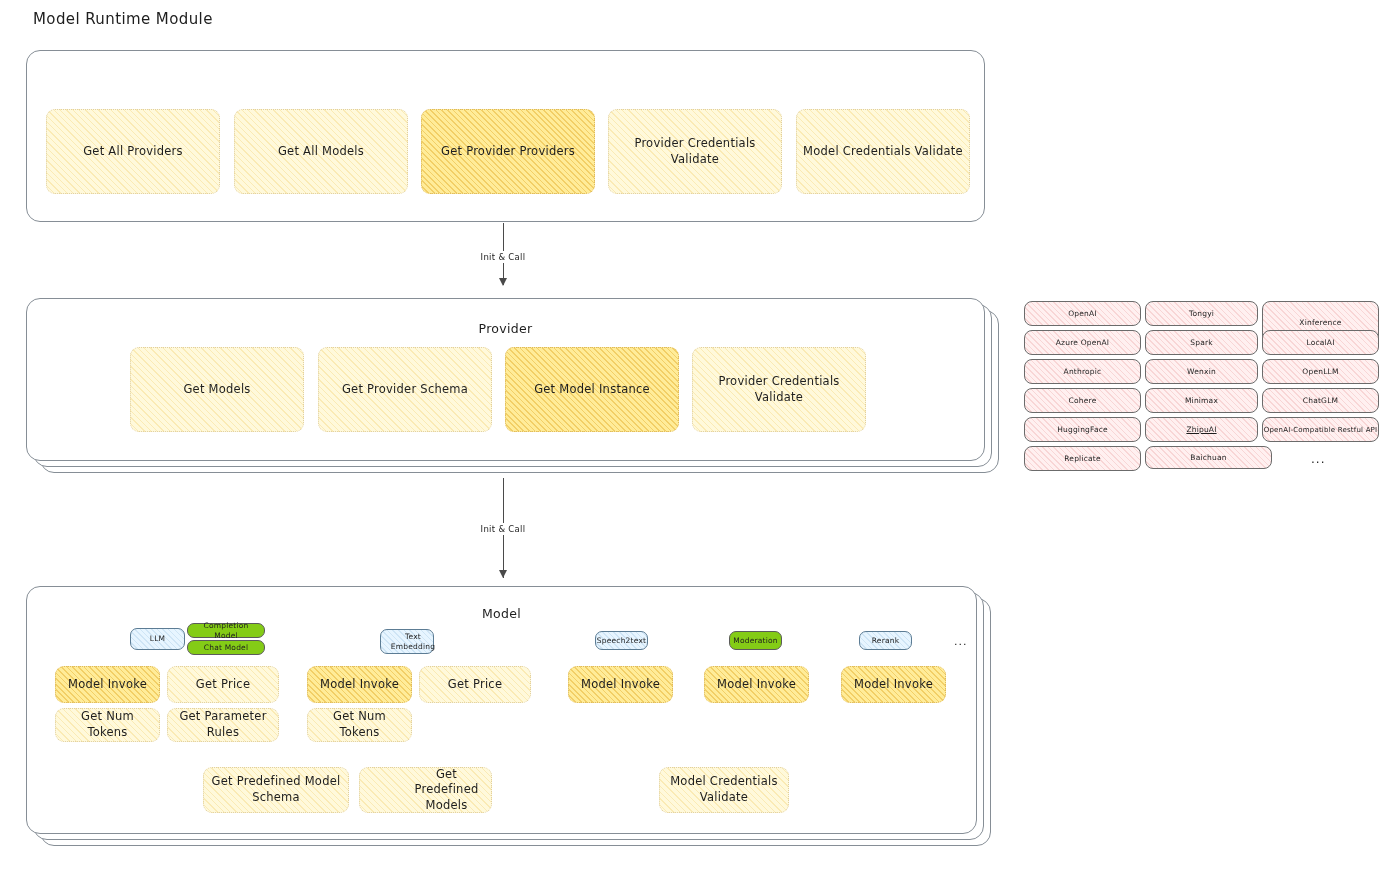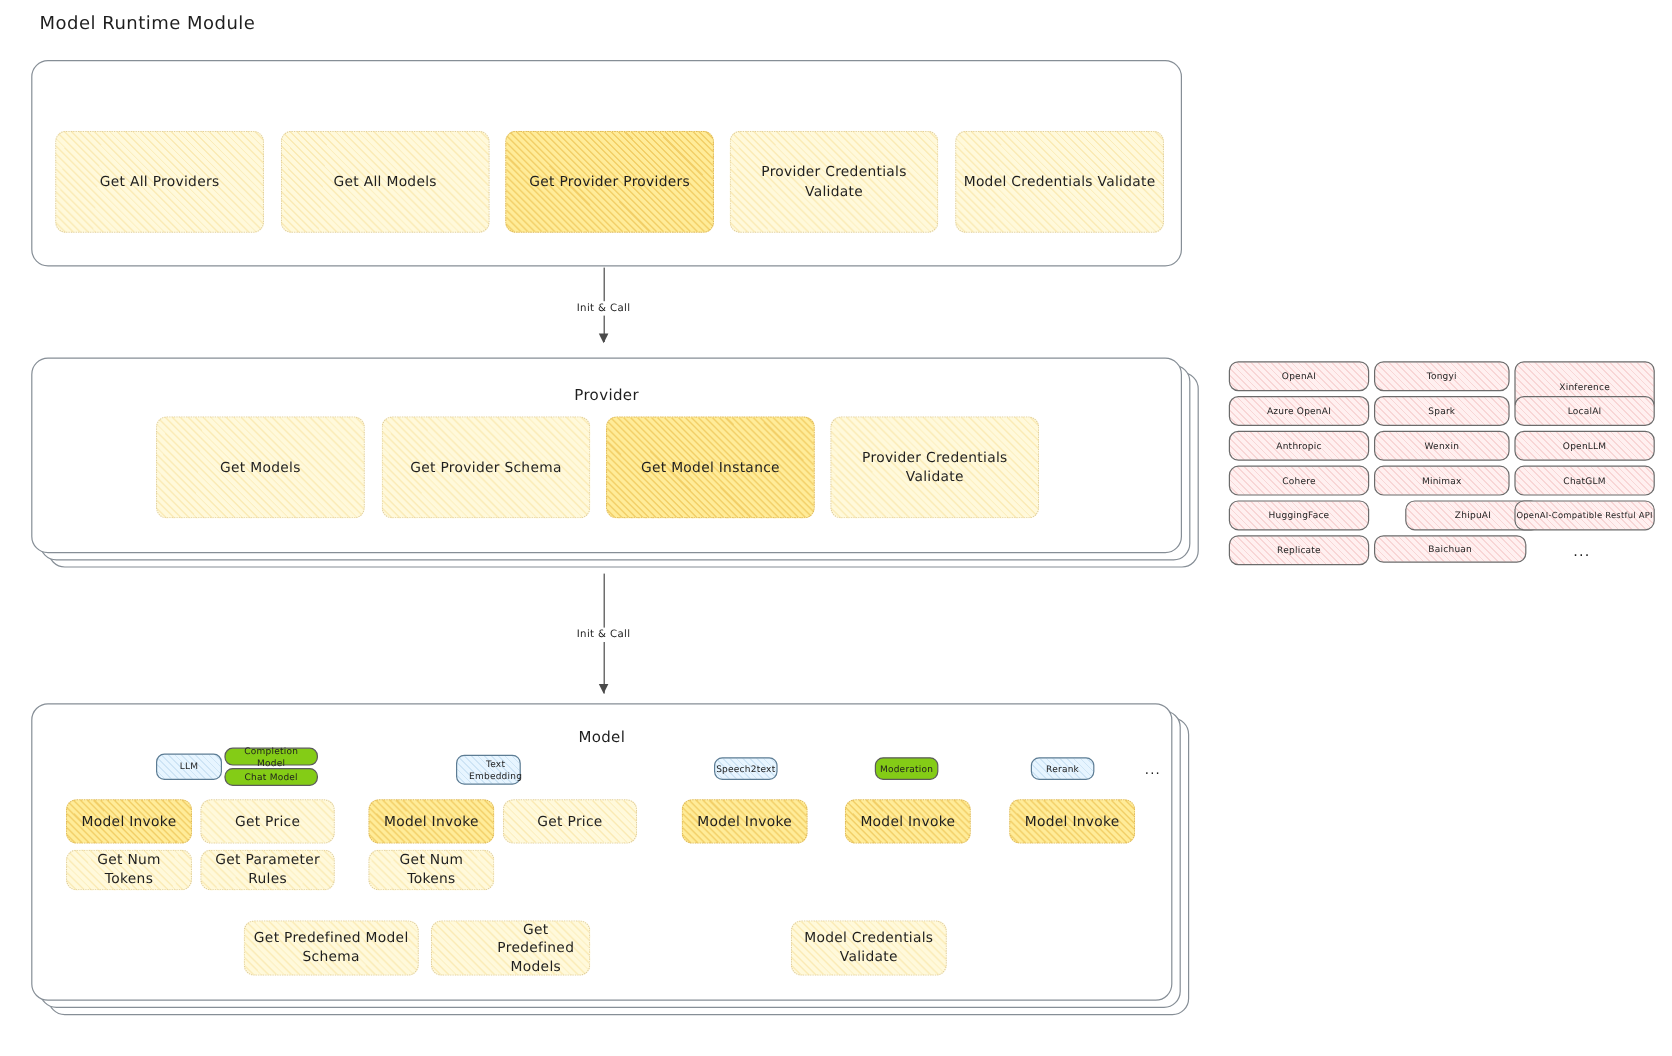--- a/index.html
+++ b/index.html
@@ -166,21 +166,21 @@
   <div class="pbox" style="left:1024px;top:330px;width:117px;height:25px;">Azure OpenAI</div>
   <div class="pbox" style="left:1024px;top:359px;width:117px;height:25px;">Anthropic</div>
   <div class="pbox" style="left:1024px;top:388px;width:117px;height:25px;">Cohere</div>
   <div class="pbox" style="left:1024px;top:417px;width:117px;height:25px;">HuggingFace</div>
   <div class="pbox" style="left:1024px;top:446px;width:117px;height:25px;">Replicate</div>
 
   <div class="pbox" style="left:1145px;top:301px;width:113px;height:25px;">Tongyi</div>
   <div class="pbox" style="left:1145px;top:330px;width:113px;height:25px;">Spark</div>
   <div class="pbox" style="left:1145px;top:359px;width:113px;height:25px;">Wenxin</div>
   <div class="pbox" style="left:1145px;top:388px;width:113px;height:25px;">Minimax</div>
-  <div class="pbox" style="left:1171px;top:417px;width:113px;height:25px;">ZhipuAI</div>
+  <div class="pbox" style="left:1145px;top:417px;width:113px;height:25px;text-decoration:underline;">ZhipuAI</div>
   <div class="pbox" style="left:1145px;top:446px;width:127px;height:23px;">Baichuan</div>
 
   <div class="pbox" style="left:1262px;top:301px;width:117px;height:43px;">Xinference</div>
   <div class="pbox" style="left:1262px;top:330px;width:117px;height:25px;">LocalAI</div>
   <div class="pbox" style="left:1262px;top:359px;width:117px;height:25px;">OpenLLM</div>
   <div class="pbox" style="left:1262px;top:388px;width:117px;height:25px;">ChatGLM</div>
   <div class="pbox" style="left:1262px;top:417px;width:117px;height:25px;font-size:7px;">OpenAI-Compatible Restful API</div>
   <div class="ellipsis" style="left:1311px;top:452px;">...</div>
 
   <div class="arrow-line" style="left:503px;top:478px;height:100px;"></div>

